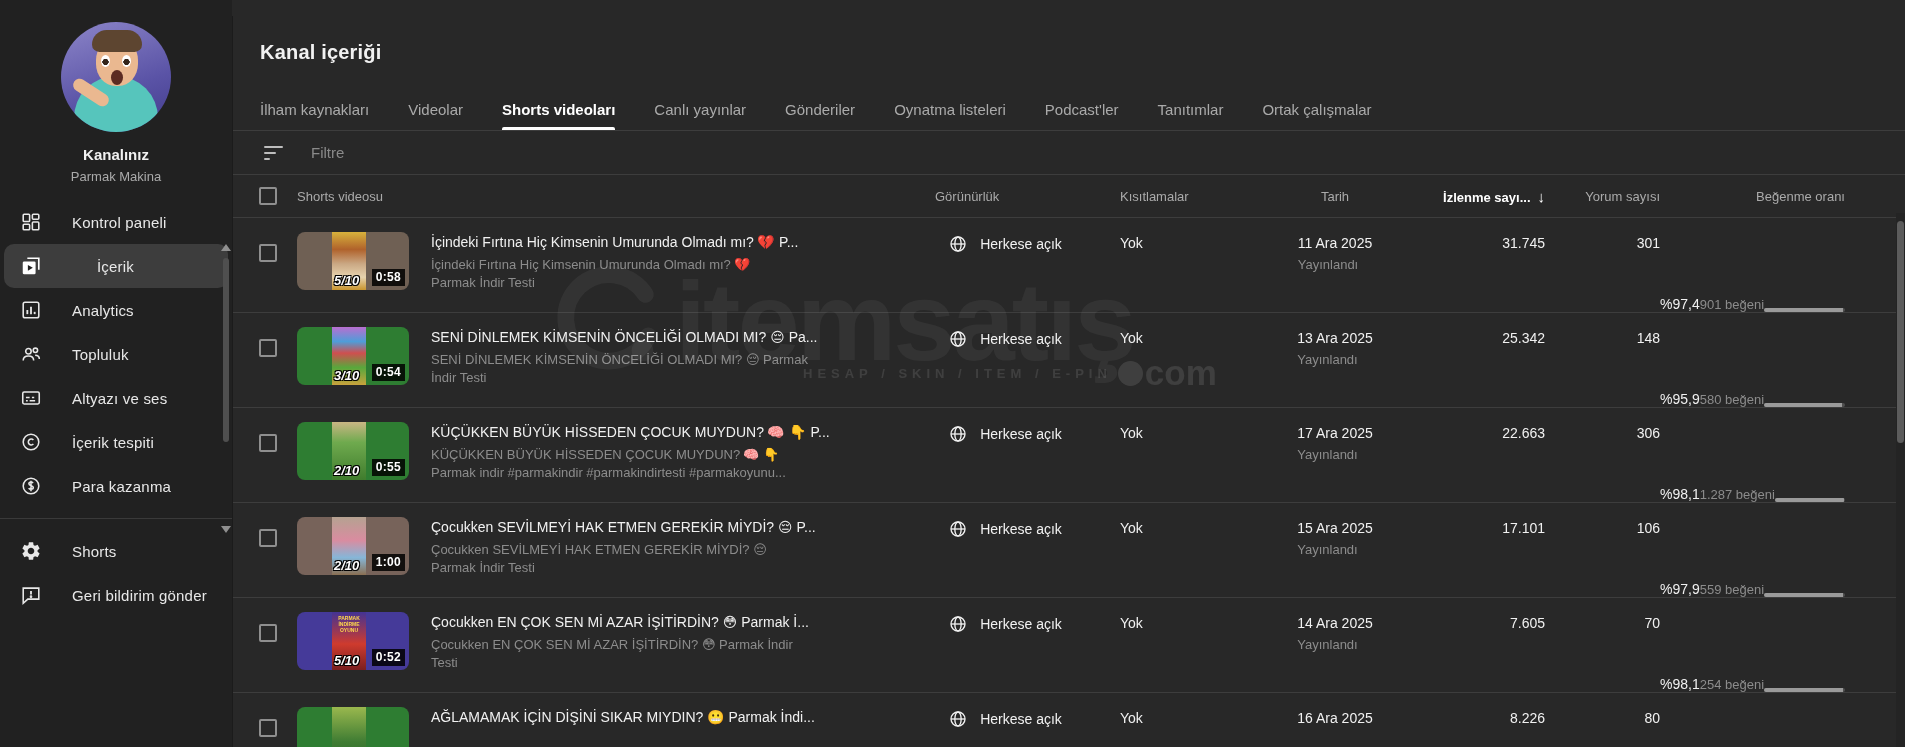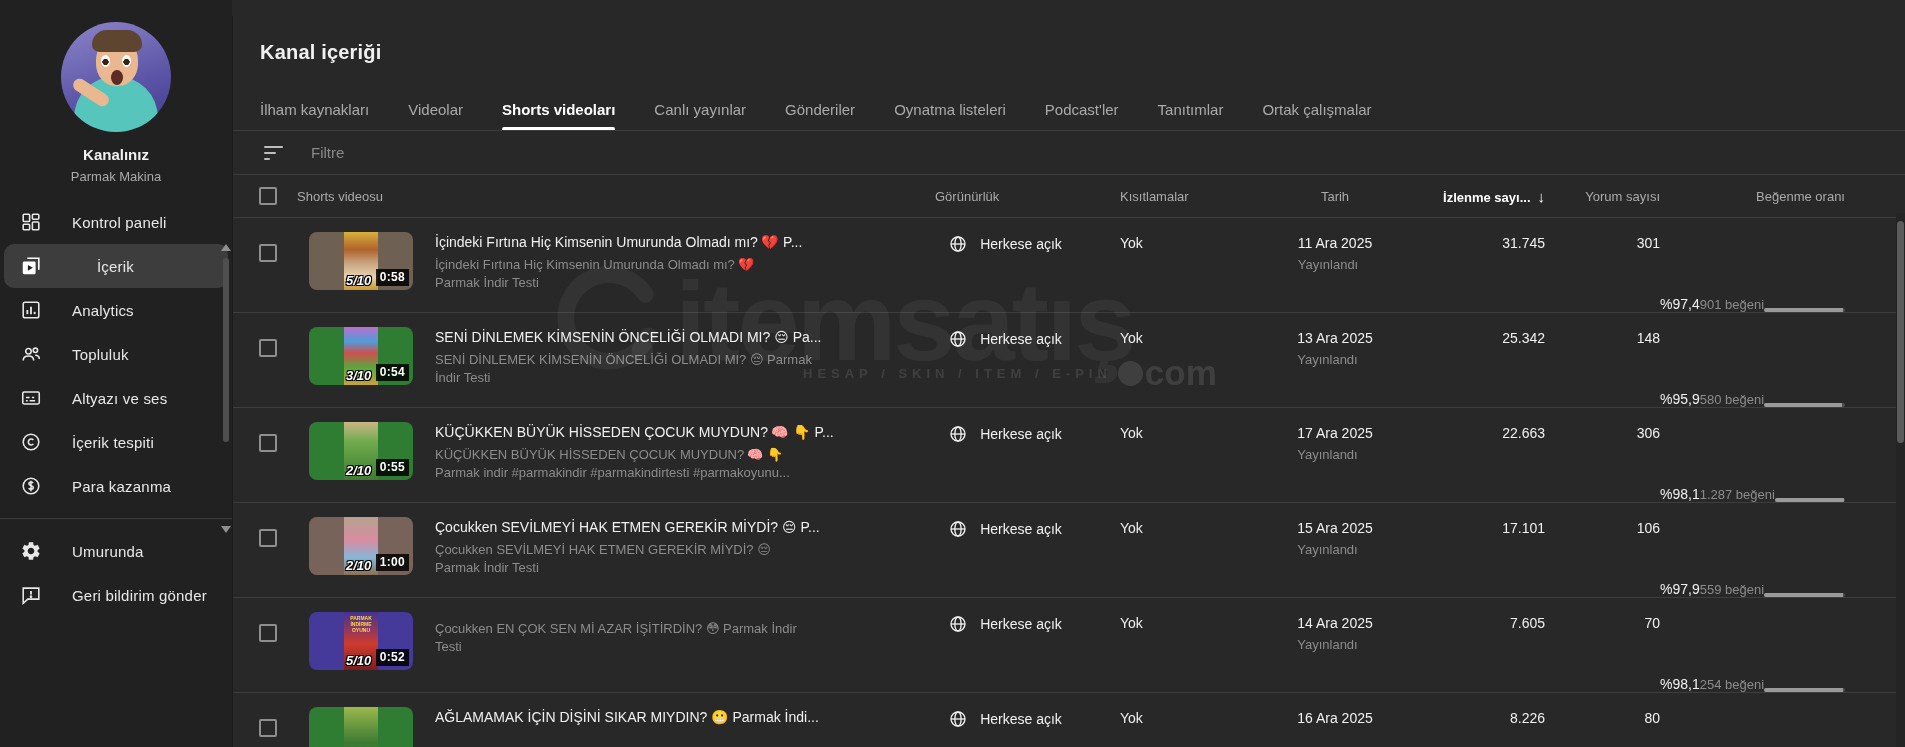--- a/index.html
+++ b/index.html
@@ -65,21 +65,21 @@
   .c-res  { width:180px; padding-left:45px; }
   .c-date { width:160px; text-align:center; }
   .c-views{ width:130px; text-align:right; white-space:nowrap; }
   .c-com  { width:115px; text-align:right; white-space:nowrap; }
   .c-rate { width:185px; text-align:right; white-space:nowrap; }
   .th-views { color:#ffffff; font-weight:700; }
   .sort-arrow { font-size:15px; color:#ffffff; margin-left:7px; font-weight:400; }
 
   .trow { height:95px; display:flex; padding:14px 60px 0 26px; border-bottom:1px solid #3d3d3d; }
   .trow .cb { margin-top:12px; }
-  .thumb { width:104px; height:58px; border-radius:8px; margin-left:32px; position:relative; overflow:hidden; flex:none; cursor:pointer; }
+  .thumb { width:112px; height:58px; border-radius:8px; margin-left:20px; position:relative; overflow:hidden; flex:none; cursor:pointer; }
   .strip { position:absolute; left:35px; top:0; width:34px; height:58px; }
   .score { position:absolute; left:37px; bottom:2px; font-size:13px; font-weight:800; font-style:italic; color:#fff; z-index:2;
            text-shadow:-1px -1px 0 #000, 1px -1px 0 #000, -1px 1px 0 #000, 1px 1px 0 #000; }
   .caption { position:absolute; left:35px; top:3px; width:34px; font-size:5px; line-height:6px; font-weight:700; color:#ffd94d; text-align:center; z-index:2; }
   .dur { position:absolute; right:4px; bottom:4px; background:rgba(0,0,0,.85); color:#fff; font-size:12px; font-weight:700;
          padding:1px 4px 2px; border-radius:0; z-index:2; letter-spacing:.3px; }
   .vtext { margin-left:22px; min-width:0; flex:1; padding-top:2px; }
   .vtitle { font-size:14px; font-weight:500; color:#f1f1f1; white-space:nowrap; overflow:hidden; text-overflow:ellipsis; max-width:500px; cursor:pointer; }
   .vdesc { font-size:13px; color:#8c8c8c; margin-top:6px; line-height:18px; max-width:500px; }
   .vdesc span { display:block; white-space:nowrap; overflow:hidden; text-overflow:ellipsis; }
@@ -185,21 +185,21 @@
         <circle cx="12" cy="12" r="8.5"></circle>
         <path d="M14.2 8.8c-.5-.8-1.3-1.1-2.2-1.1-1.3 0-2.3.8-2.3 1.9 0 2.7 4.8 1.4 4.8 4.1 0 1.1-1 1.9-2.5 1.9-1.1 0-2-.4-2.5-1.3M12 6.3v11.4"></path>
       </svg>
       <span class="lbl">Para kazanma</span>
     </div>
     <div class="nav-divider"></div>
     <div class="nav-item">
       <svg viewBox="0 0 24 24" fill="#e8e8e8">
         <path d="M19.14 12.94c.04-.3.06-.61.06-.94 0-.32-.02-.64-.07-.94l2.03-1.58c.18-.14.23-.41.12-.61l-1.92-3.32c-.12-.22-.37-.29-.59-.22l-2.39.96c-.5-.38-1.03-.7-1.62-.94l-.36-2.54c-.04-.24-.24-.41-.48-.41h-3.84c-.24 0-.43.17-.47.41l-.36 2.54c-.59.24-1.13.57-1.62.94l-2.39-.96c-.22-.08-.47 0-.59.22L2.74 8.87c-.12.21-.08.47.12.61l2.03 1.58c-.05.3-.09.63-.09.94s.02.64.07.94l-2.03 1.58c-.18.14-.23.41-.12.61l1.92 3.32c.12.22.37.29.59.22l2.39-.96c.5.38 1.03.7 1.62.94l.36 2.54c.05.24.24.41.48.41h3.84c.24 0 .44-.17.47-.41l.36-2.54c.59-.24 1.13-.56 1.62-.94l2.39.96c.22.08.47 0 .59-.22l1.92-3.32c.12-.22.07-.47-.12-.61l-2.01-1.58zM12 15.6c-1.98 0-3.6-1.62-3.6-3.6s1.62-3.6 3.6-3.6 3.6 1.62 3.6 3.6-1.62 3.6-3.6 3.6z"></path>
       </svg>
-      <span class="lbl">Umurunda</span>
+      <span class="lbl">Shorts</span>
     </div>
     <div class="nav-item">
       <svg viewBox="0 0 24 24" fill="none" stroke="#e8e8e8" stroke-width="1.7">
         <path d="M3.5 4.5h17v12h-12l-5 4.5z"></path>
         <path d="M12 7.5v4" stroke-width="2"></path>
           <circle cx="12" cy="13.8" r=".6" fill="#e8e8e8"></circle>
       </svg>
       <span class="lbl">Geri bildirim gönder</span>
     </div>
   </div>
@@ -434,20 +434,21 @@
   <div class="trow">
     <div class="cell-main">
       <span class="cb"></span>
       <div class="thumb" style="background:#453a99">
         <div class="strip" style="background:linear-gradient(180deg,#433394 0%,#cf3b2e 55%,#7a1f1f 100%)"></div>
         <span class="caption">PARMAK İNDİRME OYUNU</span>
         <span class="score">5/10</span>
         <span class="dur">0:52</span>
       </div>
       <div class="vtext">
+        <div class="vtitle">Çocukken EN ÇOK SEN Mİ AZAR İŞİTİRDİN? 😳 Parmak İ...</div>
         <div class="vdesc">
           <span>Çocukken EN ÇOK SEN Mİ AZAR İŞİTİRDİN? 😳 Parmak İndir</span>
           <span>Testi</span>
         </div>
       </div>
     </div>
     <div class="c-vis cell">
       <span class="globe">
         <svg viewBox="0 0 24 24" fill="none" stroke="#f1f1f1" stroke-width="1.6">
           <circle cx="12" cy="12" r="8.4"></circle>

